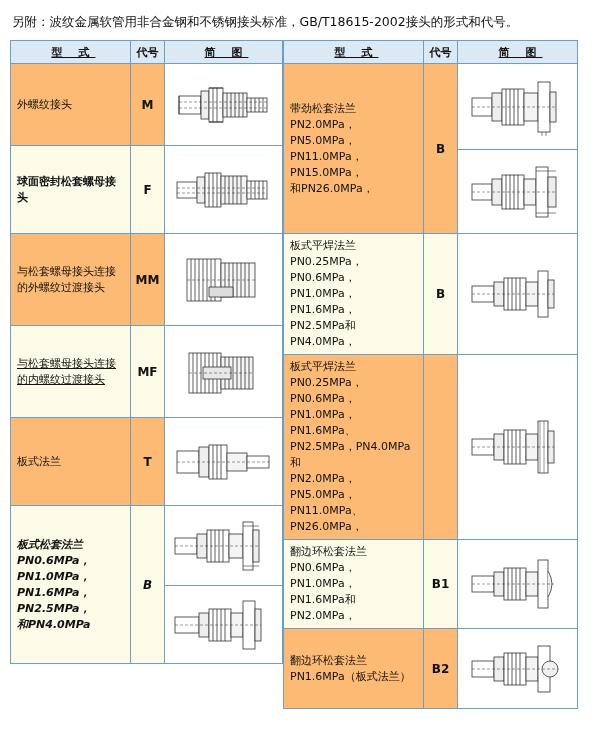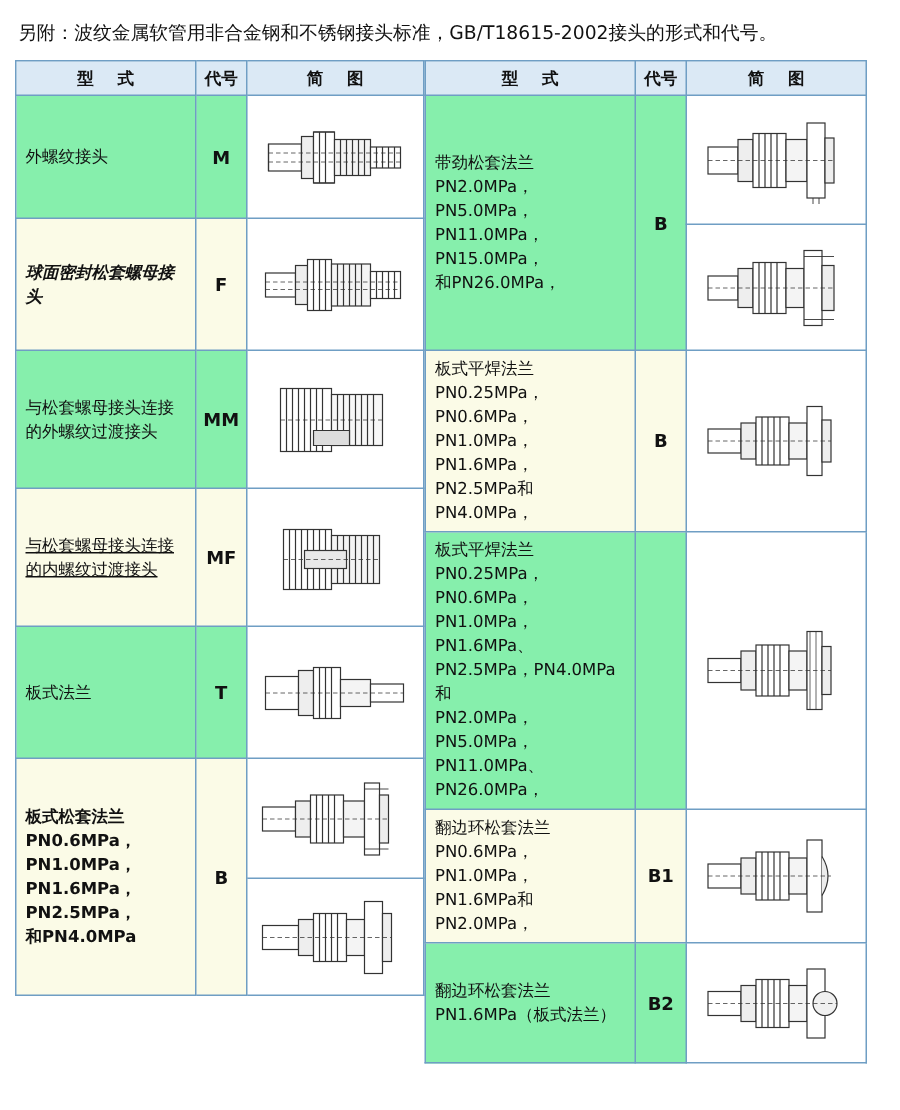--- a/index.html
+++ b/index.html
@@ -23,35 +23,35 @@
   table{border-collapse:collapse;table-layout:fixed;}
   td,th{border:1px solid #6f9ec4;padding:0;vertical-align:middle;}
   .hdr td{
     background:#dbe9f5;
     text-align:center;
     font-size:11px;
     font-weight:bold;
     height:22px;
     color:#111;
   }
-  .hdr .sp{letter-spacing:6px;padding-left:6px;}
+  .hdr .sp{letter-spacing:6px;padding-left:6px;text-decoration:underline;}
   .lbl{
     font-size:11px;
     line-height:16px;
     padding:4px 6px;
     color:#111;
   }
   .code{
     text-align:center;
     font-size:12px;
     font-weight:bold;
     color:#111;
   }
   .yellow{background:#fbfbe7;}
-  .white{background:#86efac;}
+  .white{background:#fdba74;}
   .fig{background:#ffffff;text-align:center;}
   .fig svg{display:block;margin:0 auto;}
 </style>
 </head>
 <body>
 
 <div class="page">
 
   <div class="title">另附：波纹金属软管用非合金钢和不锈钢接头标准，GB/T18615-2002接头的形式和代号。</div>
 
@@ -85,21 +85,21 @@
               <path d="M58 17 L58 41 M62 17 L62 41 M66 17 L66 41 M70 17 L70 41 M74 17 L74 41"></path>
               <rect x="78" y="22" width="20" height="14" fill="#fff"></rect>
               <path d="M82 22 L82 36 M86 22 L86 36 M90 22 L90 36 M94 22 L94 36"></path>
               <path d="M10 26 L98 26 M10 32 L98 32" stroke-dasharray="3,2" stroke-width="0.5"></path>
             </g>
           </svg>
         </td>
       </tr>
 
       <tr style="height:88px;">
-        <td class="lbl yellow" style="font-weight:bold;font-style:italic;">球面密封松套螺母接头</td>
+        <td class="lbl yellow" style="font-weight:bold;">球面密封松套螺母接头</td>
         <td class="code yellow">F</td>
         <td class="fig">
           <svg width="110" height="60" viewBox="0 0 110 60">
             <g fill="none" stroke="#333" stroke-width="0.8">
               <rect x="8" y="22" width="20" height="16" fill="#fff"></rect>
               <rect x="28" y="17" width="8" height="26" fill="#eee"></rect>
               <rect x="36" y="13" width="16" height="34" fill="#fff"></rect>
               <path d="M40 13 L40 47 M44 13 L44 47 M48 13 L48 47"></path>
               <path d="M52 18 q12 12 0 24" fill="#f6f6f6"></path>
               <rect x="52" y="16" width="26" height="28" fill="#f4f4f4"></rect>
@@ -157,21 +157,21 @@
               <rect x="40" y="12" width="18" height="34" fill="#fff"></rect>
               <path d="M44 12 L44 46 M48 12 L48 46 M52 12 L52 46"></path>
               <rect x="58" y="20" width="20" height="18" fill="#f4f4f4"></rect>
               <rect x="78" y="23" width="22" height="12" fill="#fff"></rect>
               <path d="M8 29 L100 29" stroke-dasharray="3,2" stroke-width="0.5"></path>
             </g>
           </svg>
         </td>
       </tr>
 
-      <tr style="height:80px;">
+      <tr style="height:80px;font-style:italic;">
         <td class="lbl yellow" rowspan="2" style="white-space:pre-line;font-weight:bold;">板式松套法兰
 PN0.6MPa，PN1.0MPa，
 PN1.6MPa，PN2.5MPa，
 和PN4.0MPa</td>
         <td class="code yellow" rowspan="2">B</td>
         <td class="fig">
           <svg width="110" height="60" viewBox="0 0 110 60">
             <g fill="none" stroke="#333" stroke-width="0.8">
               <rect x="6" y="22" width="22" height="16" fill="#fff"></rect>
               <rect x="28" y="18" width="10" height="24" fill="#eee"></rect>

